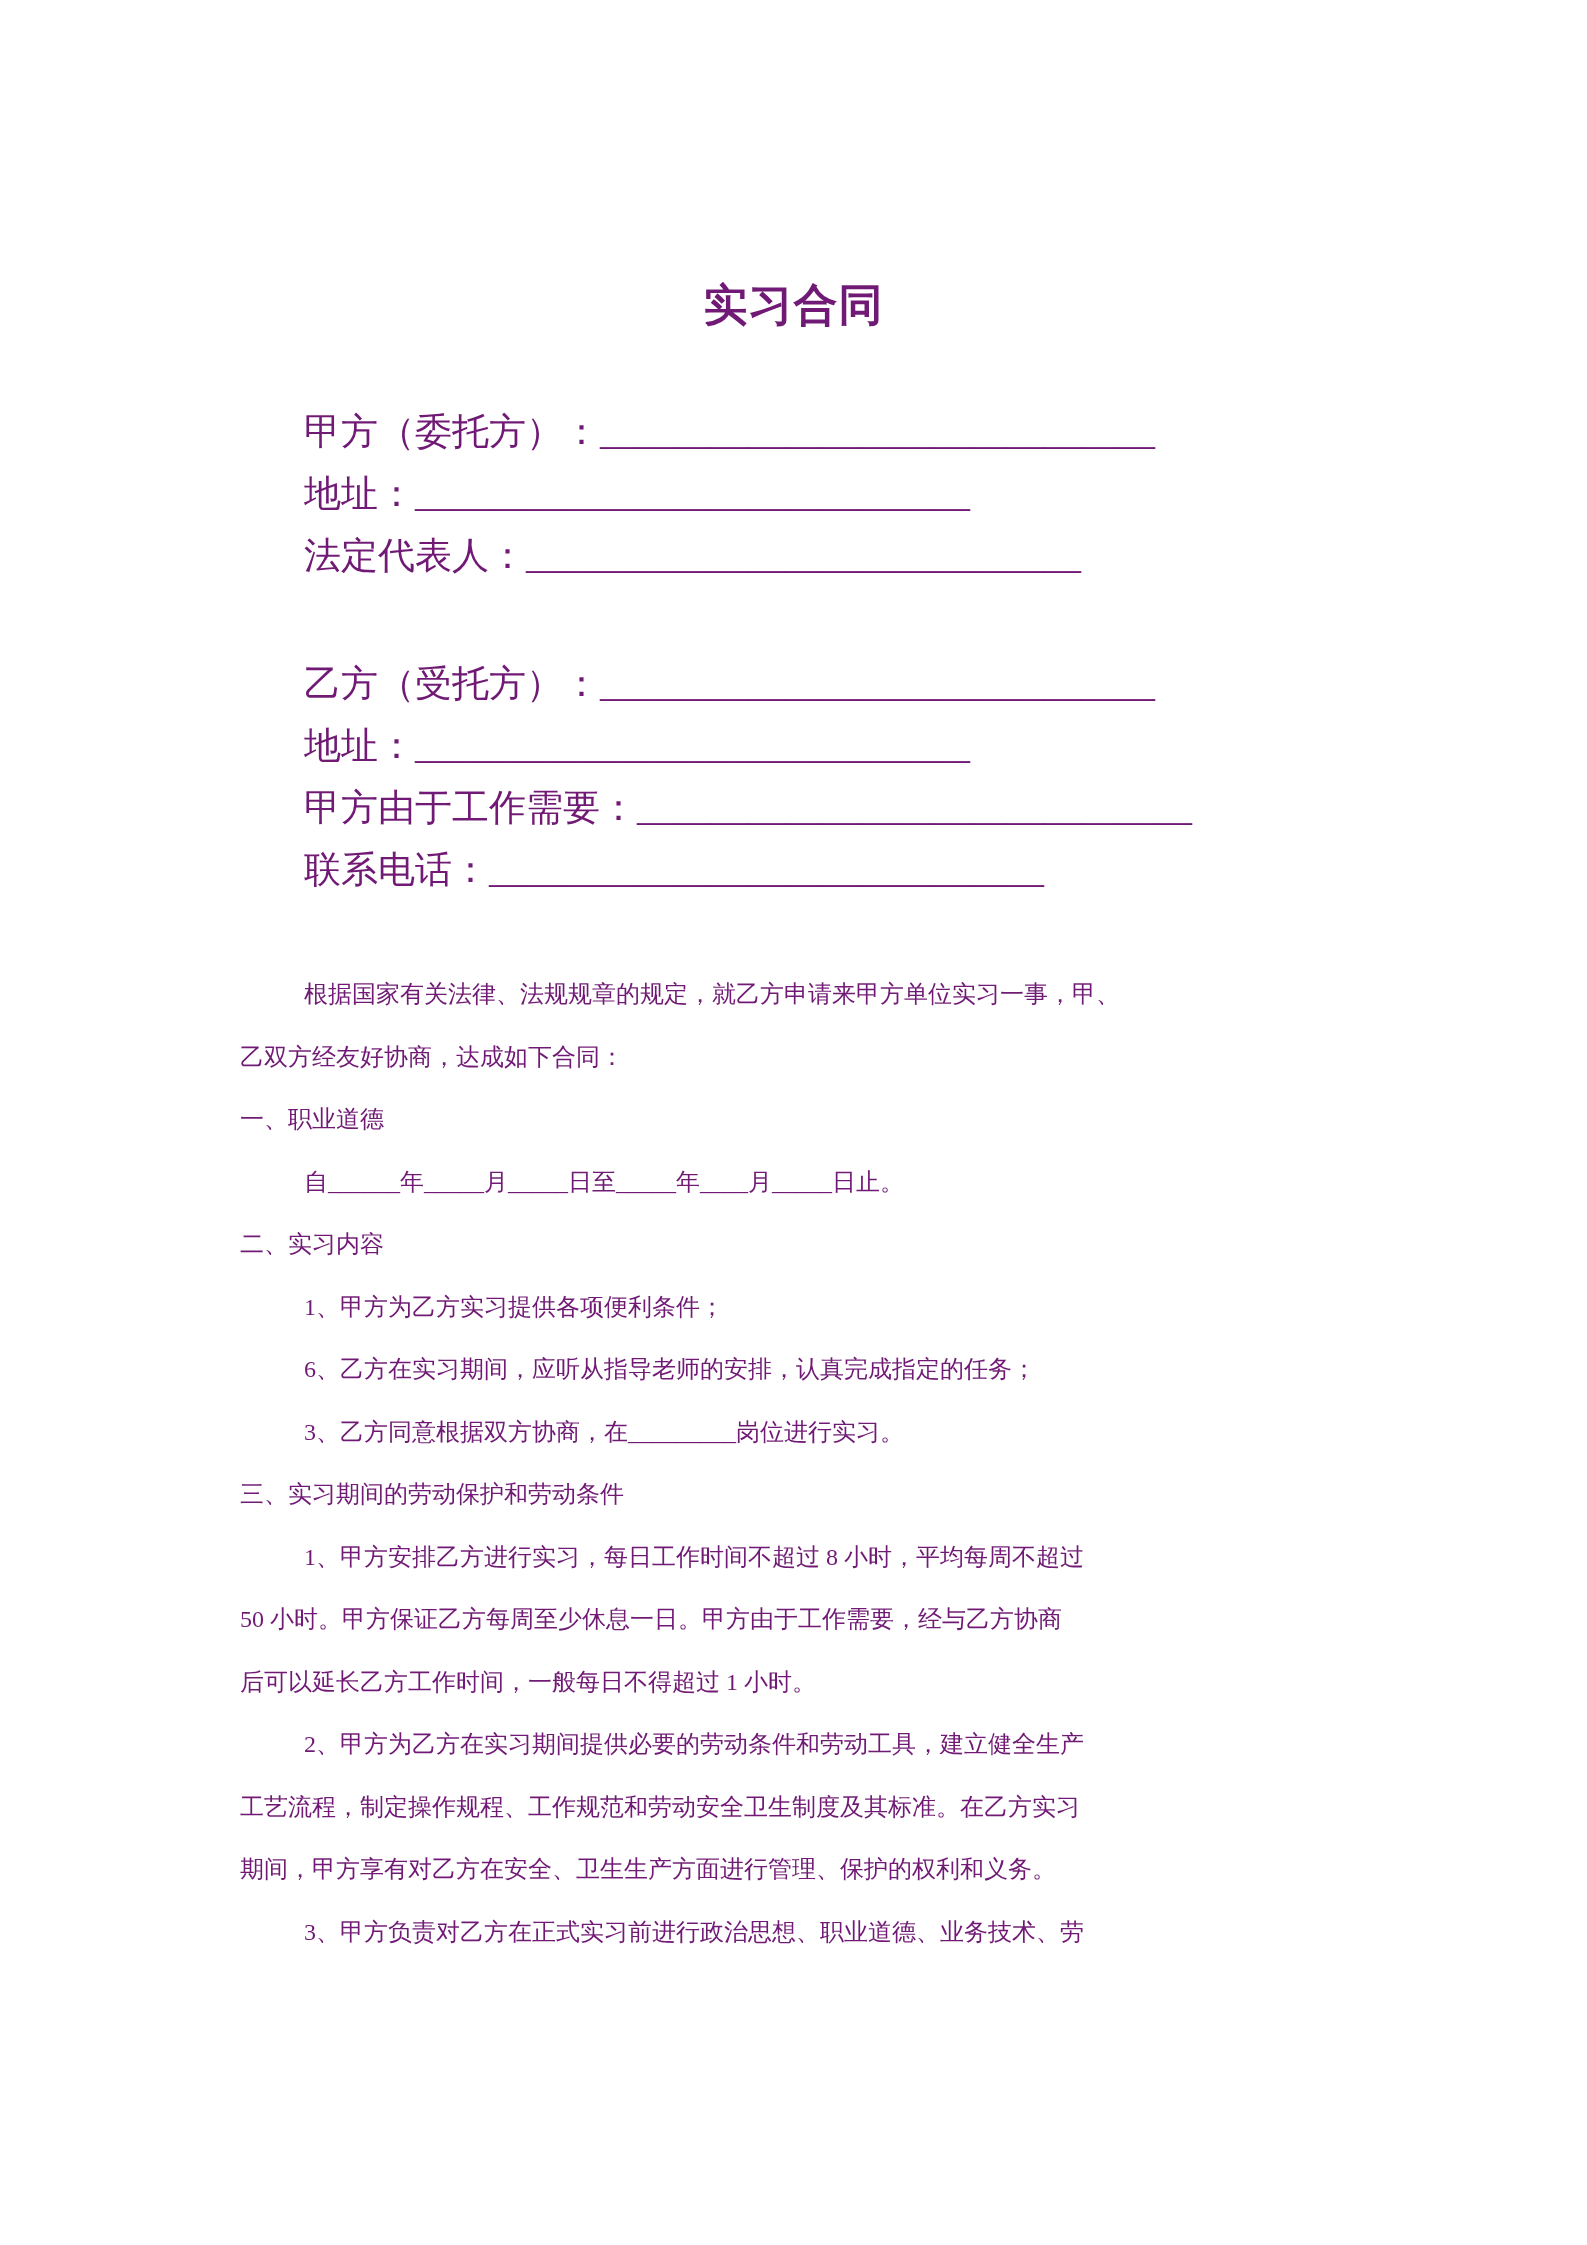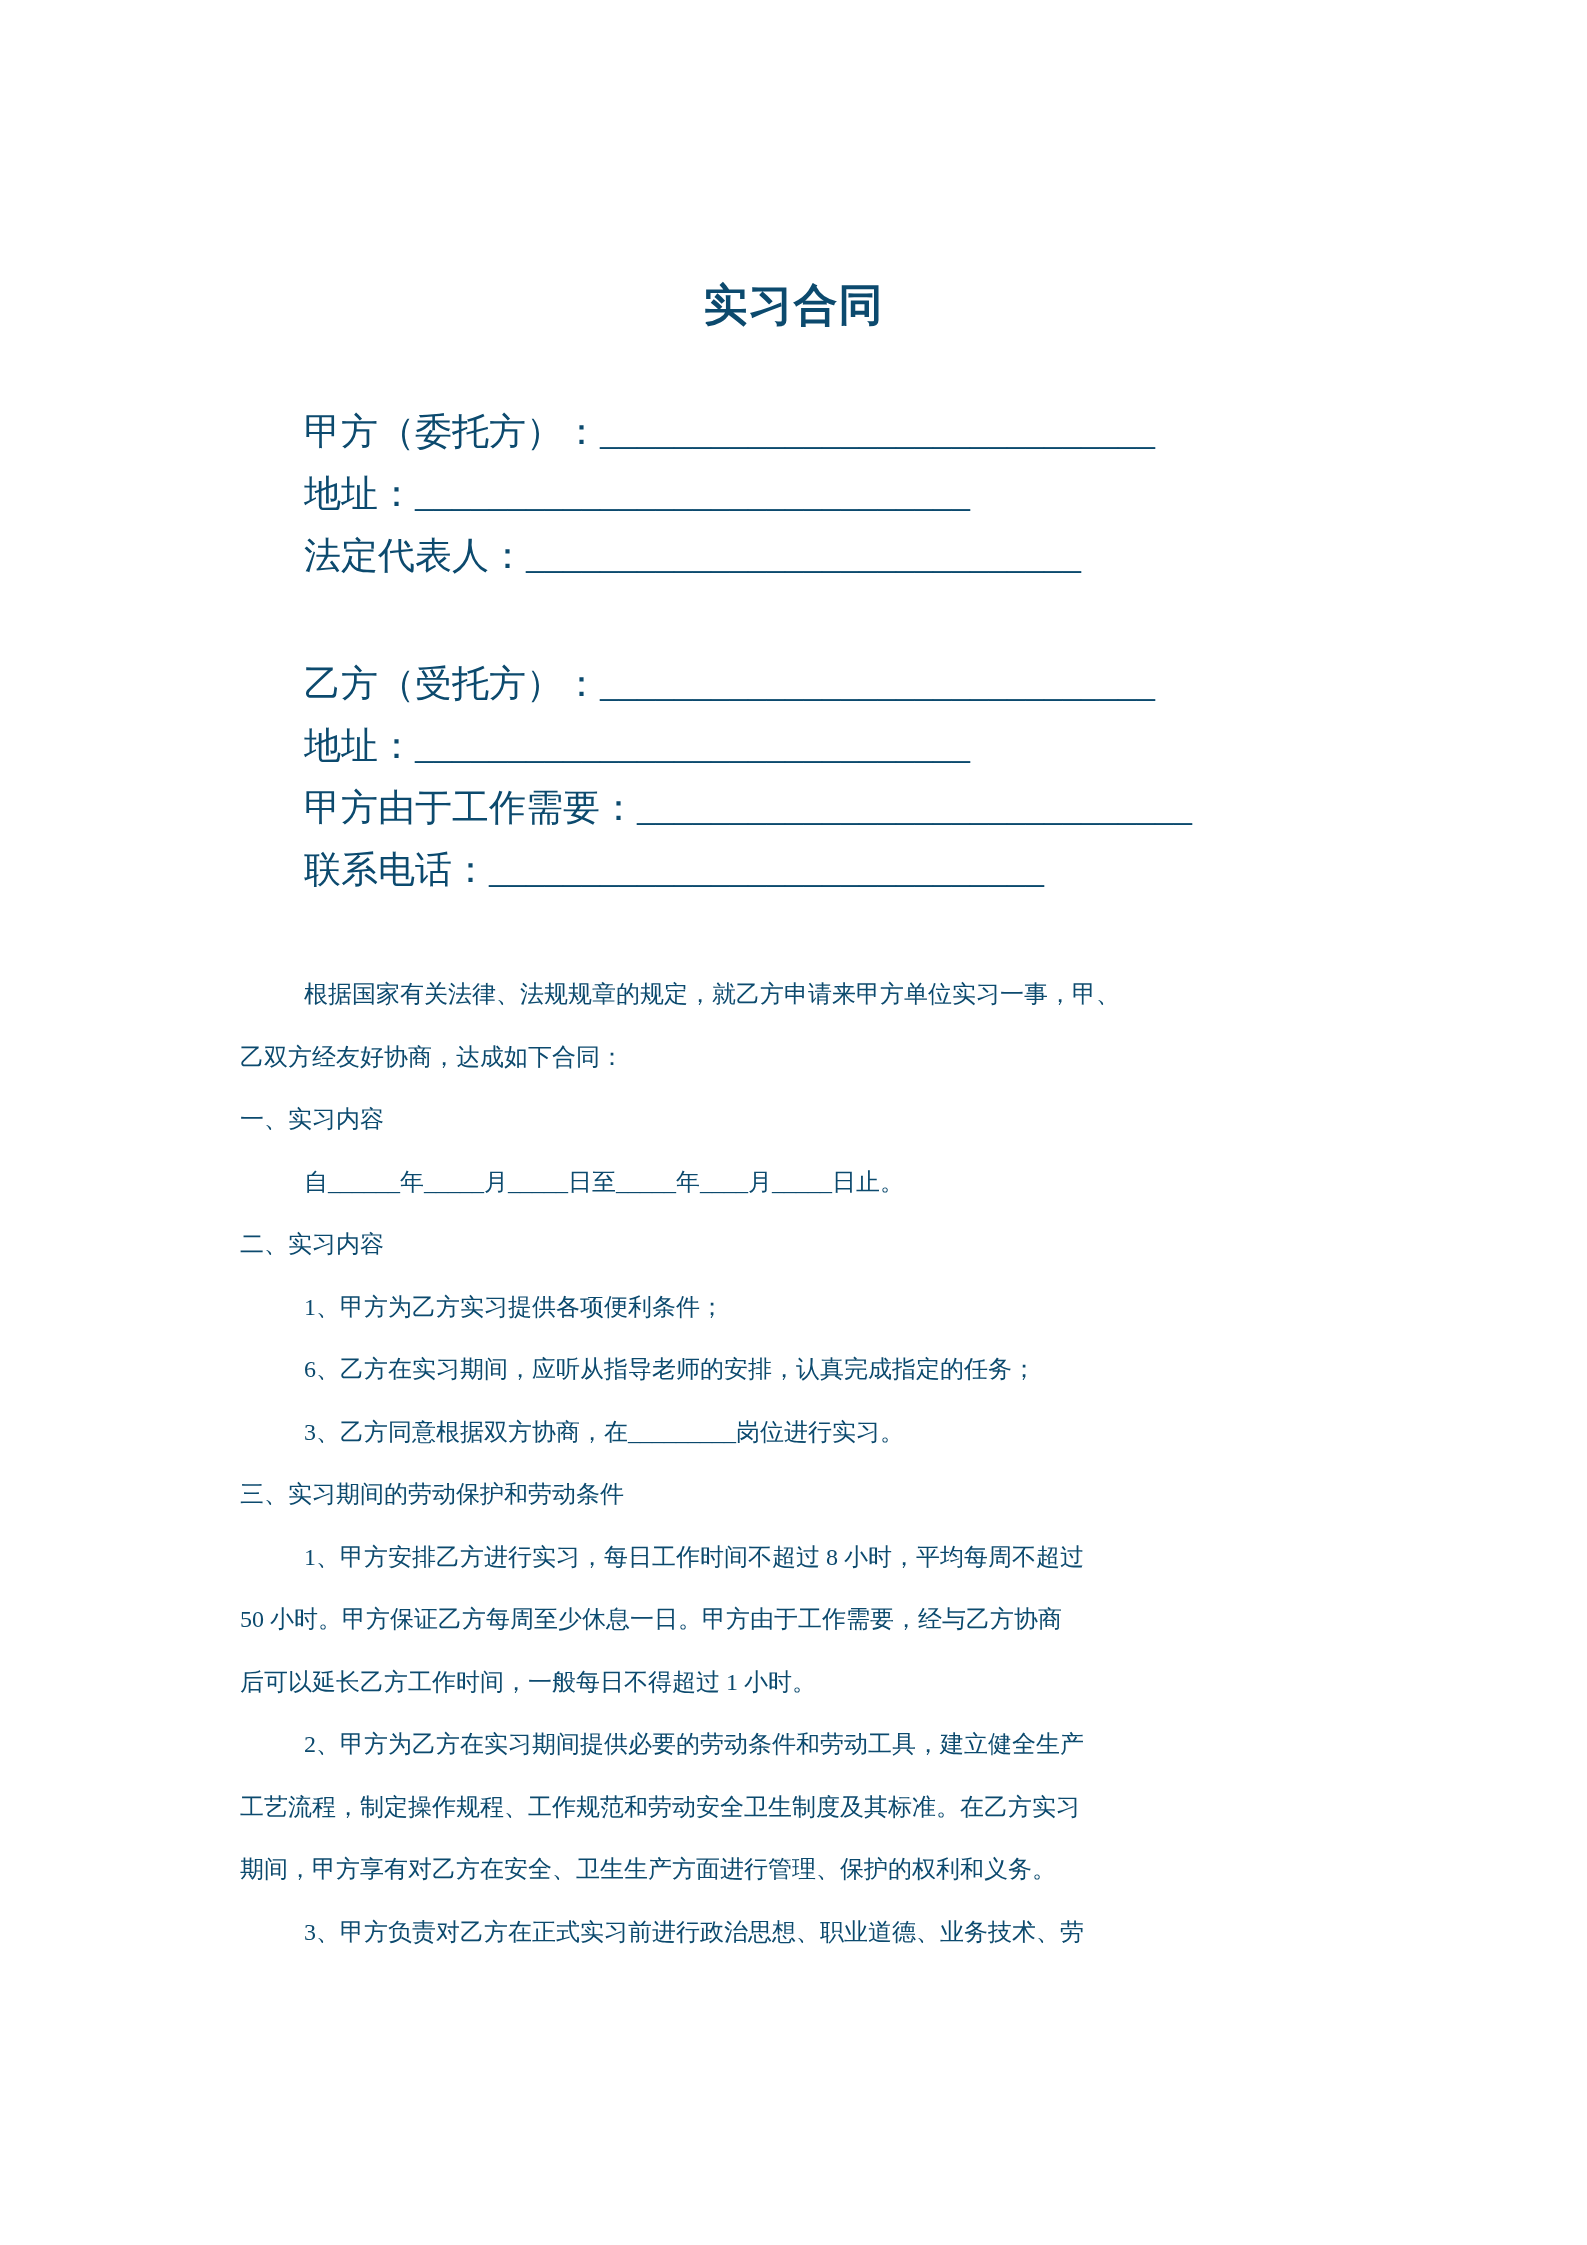--- a/index.html
+++ b/index.html
@@ -9,21 +9,21 @@
   }
   .page {
     position: relative;
     width: 1587px;
     height: 2245px;
     background: #ffffff;
     overflow: hidden;
     box-sizing: border-box;
     padding: 0 240px;
     font-family: "Liberation Serif", "DejaVu Serif", serif;
-    color: #0c4a6e;
+    color: #701a75;
   }
   .title {
     margin: 0;
     margin-top: 270px;
     height: 72px;
     line-height: 72px;
     text-align: center;
     font-size: 44px;
     font-weight: bold;
     letter-spacing: 1px;
@@ -66,21 +66,21 @@
   <div class="block block-b" id="party-b">
       <div class="row"><span class="lbl">乙方（受托方）：</span><span class="blank">______________________________</span></div>
       <div class="row"><span class="lbl">地址：</span><span class="blank">______________________________</span></div>
       <div class="row"><span class="lbl">甲方由于工作需要：</span><span class="blank">______________________________</span></div>
       <div class="row"><span class="lbl">联系电话：</span><span class="blank">______________________________</span></div>
     </div>
 
   <div class="body-text" id="body-lines">
       <div class="line indent">根据国家有关法律、法规规章的规定，就乙方申请来甲方单位实习一事，甲、</div>
       <div class="line">乙双方经友好协商，达成如下合同：</div>
-      <div class="line">一、实习内容</div>
+      <div class="line">一、职业道德</div>
       <div class="line indent">自______年_____月_____日至_____年____月_____日止。</div>
       <div class="line">二、实习内容</div>
       <div class="line indent">1、甲方为乙方实习提供各项便利条件；</div>
       <div class="line indent">6、乙方在实习期间，应听从指导老师的安排，认真完成指定的任务；</div>
       <div class="line indent">3、乙方同意根据双方协商，在_________岗位进行实习。</div>
       <div class="line">三、实习期间的劳动保护和劳动条件</div>
       <div class="line indent">1、甲方安排乙方进行实习，每日工作时间不超过 8 小时，平均每周不超过</div>
       <div class="line">50 小时。甲方保证乙方每周至少休息一日。甲方由于工作需要，经与乙方协商</div>
       <div class="line">后可以延长乙方工作时间，一般每日不得超过 1 小时。</div>
       <div class="line indent">2、甲方为乙方在实习期间提供必要的劳动条件和劳动工具，建立健全生产</div>

